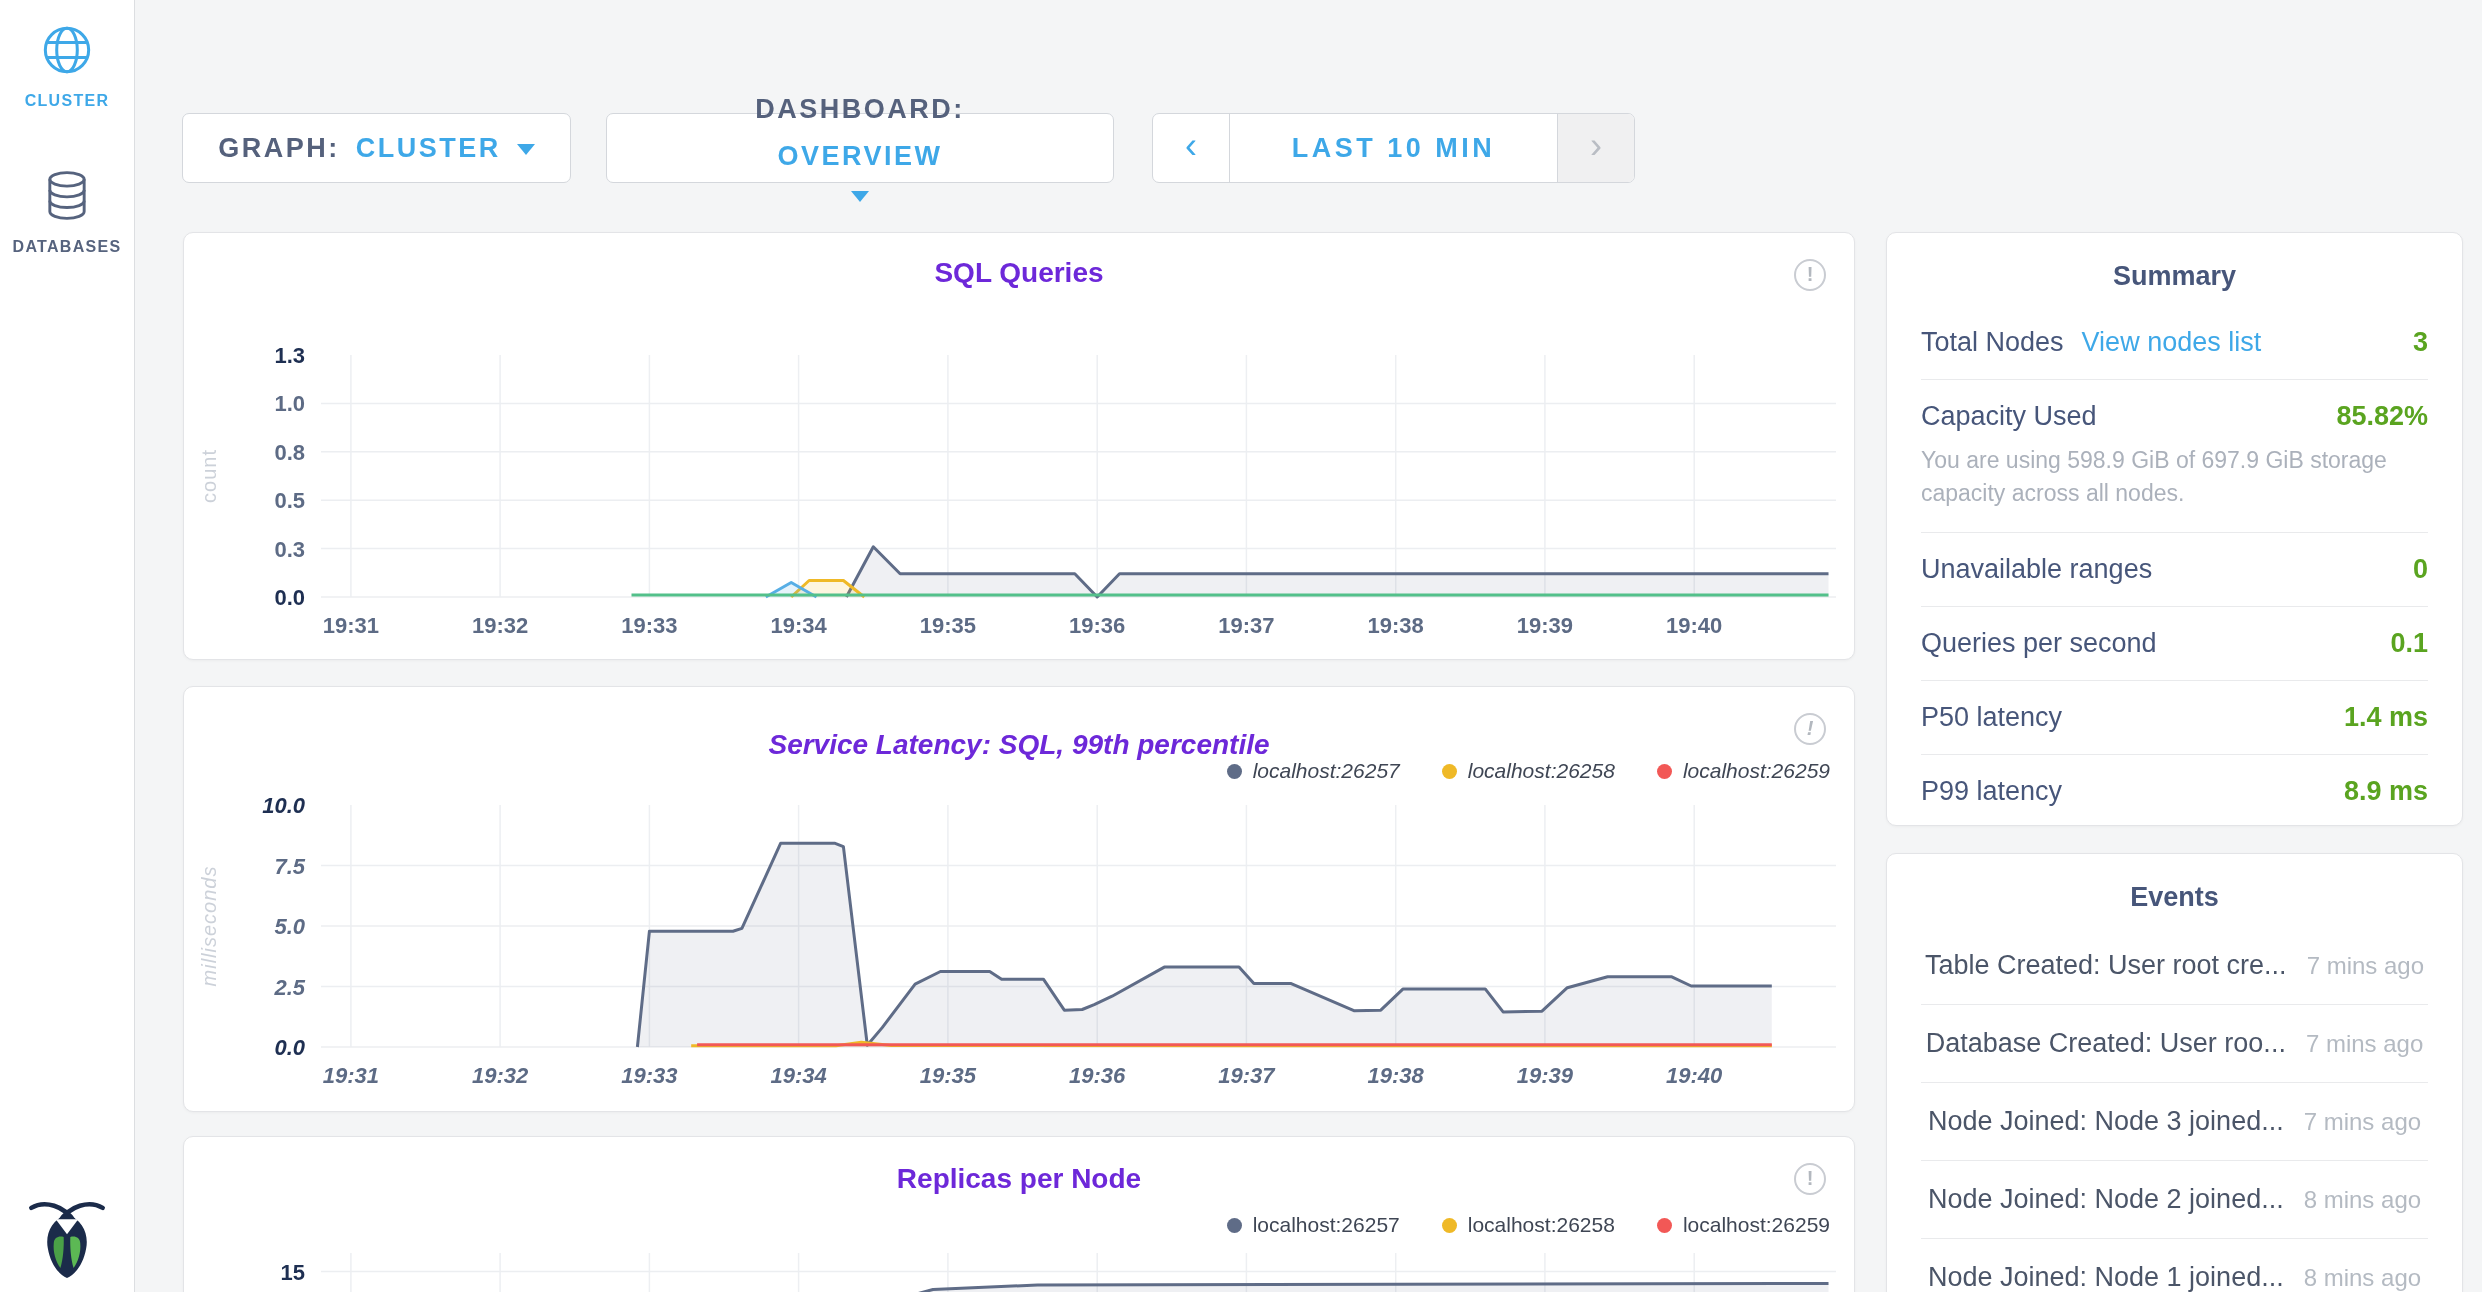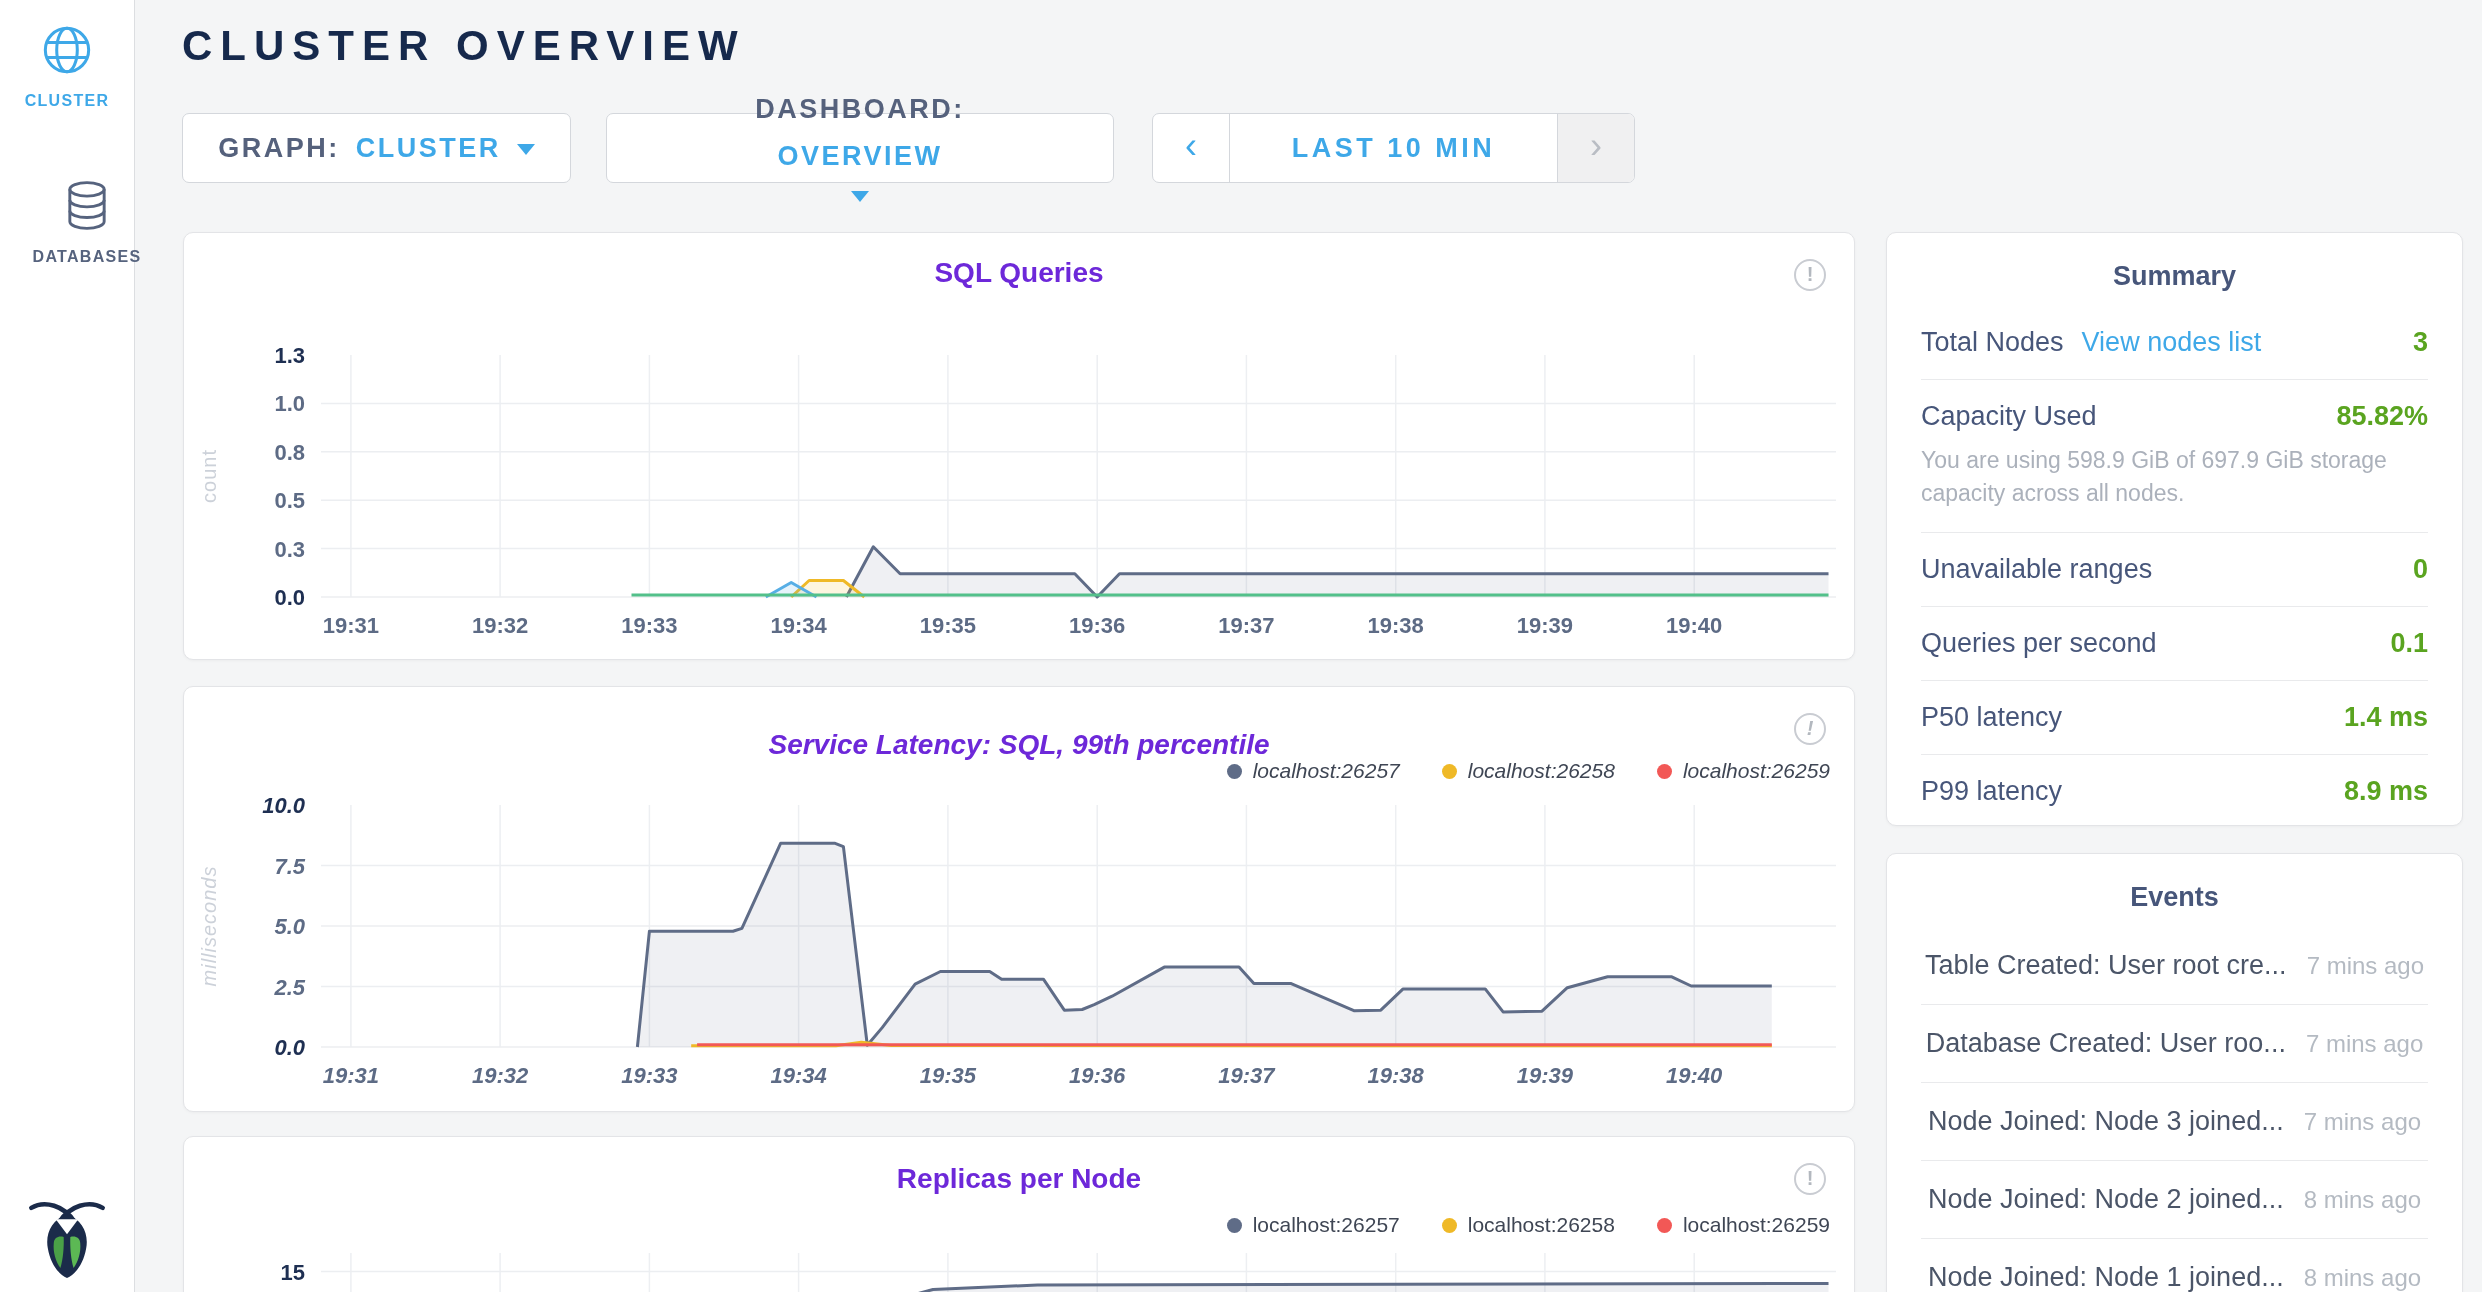--- a/index.html
+++ b/index.html
@@ -4,21 +4,21 @@
 <style>
   html,body{margin:0;padding:0;overflow:hidden;}
   #page{position:relative;width:2482px;height:1292px;background:#f4f5f6;overflow:hidden;
         font-family:"Liberation Sans","DejaVu Sans",sans-serif;color:#47567a;}
 
   
   .sidebar{position:absolute;left:0;top:0;width:134px;height:100%;background:#ffffff;
            border-right:1px solid #dcdee1;}
   .nav-item{position:absolute;left:0;width:100%;text-align:center;cursor:pointer;}
   .nav-item.cluster{top:24px;}
-  .nav-item.databases{top:180px;padding-left:20px;}
+  .nav-item.databases{top:170px;}
   .nav-icon{display:block;margin:0 auto;}
   .nav-label{display:block;margin-top:12px;font-size:16px;font-weight:700;letter-spacing:1.3px;}
   .nav-item.cluster .nav-label{color:#3ea8e8;}
   .nav-item.databases .nav-label{color:#56637e;}
   .logo{position:absolute;bottom:10px;left:24px;cursor:pointer;}
 
   
   .page-title{position:absolute;left:182px;top:22px;margin:0;font-size:42px;font-weight:800;
               letter-spacing:8px;color:#16294c;}
   .dropdown{position:absolute;top:113px;height:70px;background:#fff;border:1.5px solid #d4d7dc;
@@ -115,21 +115,20 @@
         <path d="M36 20 C 28 7, 13 3, 3 9" fill="none" stroke="#1b2b4a" stroke-width="3.4" stroke-linecap="round"></path>
         <path d="M24 20 C 32 7, 47 3, 57 9" fill="none" stroke="#1b2b4a" stroke-width="3.4" stroke-linecap="round"></path>
         <path d="M30 14 C 42 18, 46.5 29, 44.5 39.5 C 42.5 51.5, 36 59.5, 30 62 C 24 59.5, 17.5 51.5, 15.5 39.5 C 13.5 29, 18 18, 30 14 Z" fill="#1b2b4a"></path>
         <path d="M21.5 17.5 L30 29 L38.5 17.5 Z" fill="#ffffff"></path>
         <path d="M27.5 31 C 27.8 39, 27 48, 25 54.5 C 21.5 49.5, 19.3 42.5, 20 35.5 C 20.4 31.5, 23.5 30, 27.5 31 Z" fill="#4aa147"></path>
         <path d="M32.5 31 C 32.2 39, 33 48, 35 54.5 C 38.5 49.5, 40.7 42.5, 40 35.5 C 39.6 31.5, 36.5 30, 32.5 31 Z" fill="#5cb854"></path>
       </svg>
     </div>
   </aside>
 
-  <h1 class="page-title">CLUSTER OVERVIEW</h1>
 
   <button class="dropdown" id="graph-dd">
     <span class="dd-label">GRAPH:</span>
     <span class="dd-value">CLUSTER</span>
     <span class="caret"></span>
   </button>
 
   <button class="dropdown" id="dash-dd">
     <span class="dd-label">DASHBOARD:</span>
     <span class="dd-value">OVERVIEW</span>

